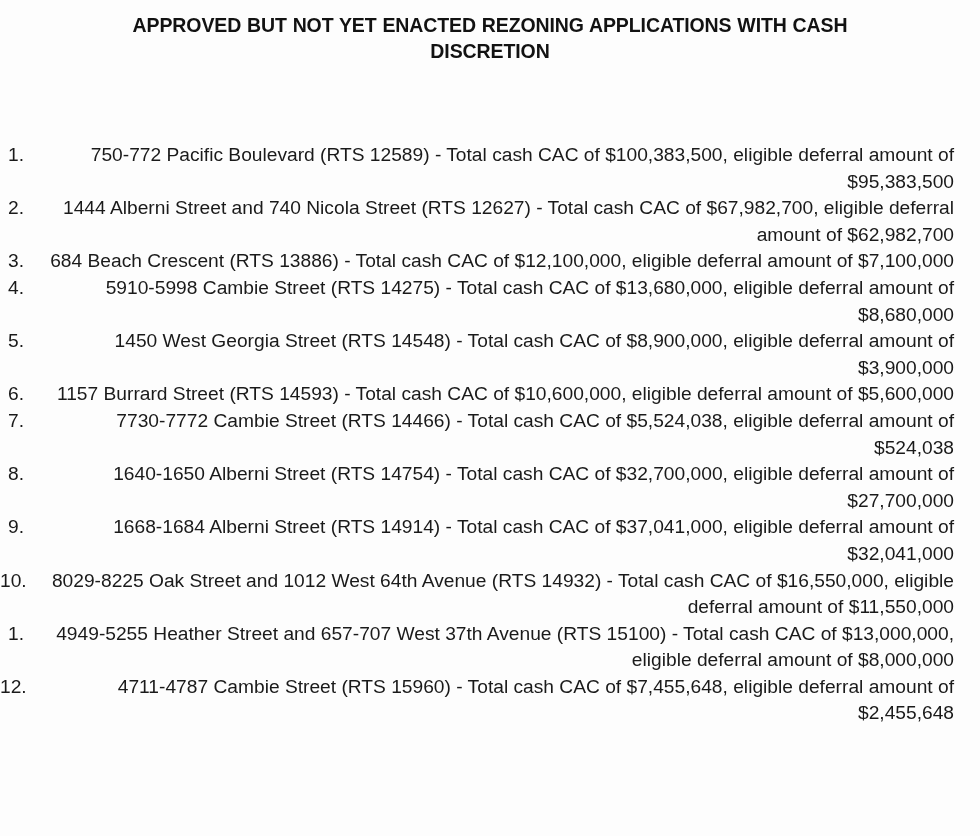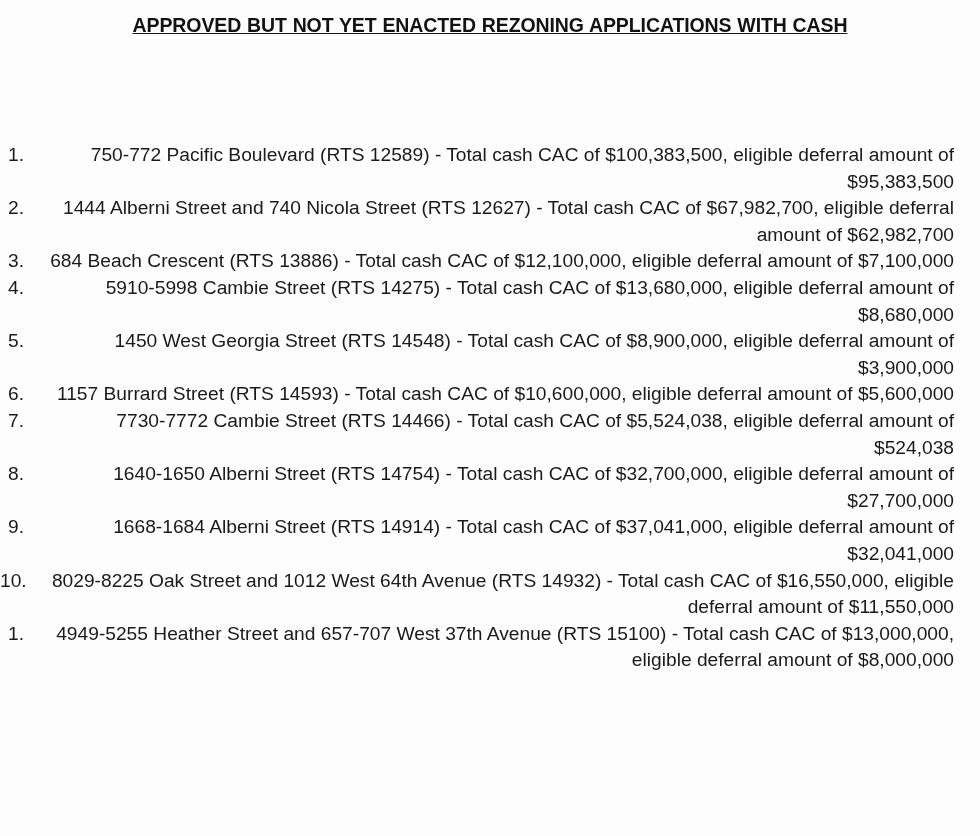--- a/index.html
+++ b/index.html
@@ -13,21 +13,20 @@
     font-family: "Liberation Sans", sans-serif;
     color: #1a1a1a;
     overflow: hidden;
   }
   .page {
     width: 980px;
     height: 836px;
     box-sizing: border-box;
     position: relative;
     background: #fdfdfd;
-    text-decoration: underline;
   }
   .doc-title {
     font-weight: bold;
     font-size: 19.5px;
     line-height: 26px;
     text-align: center;
     padding: 12px 46px 0 46px;
     letter-spacing: -0.1px;
     color: #121212;
     word-spacing: 0.5px;
@@ -67,20 +66,21 @@
     padding-right: 8px;
   }
 </style>
 </head>
 <body style="background: rgb(253, 253, 253); color: rgb(26, 26, 26);">
 
 <div class="page">
 
   <div class="doc-title">
     <span class="tline">APPROVED BUT NOT YET ENACTED REZONING APPLICATIONS WITH CASH</span>
+    <span class="tline">DISCRETION</span>
   </div>
 
   <ol class="list" id="rezoning-list">
       <li class="list-item">
         <span class="item-marker">1.</span>
         <span class="item-text">750-772 Pacific Boulevard (RTS 12589) - Total cash CAC of $100,383,500, eligible deferral amount of $95,383,500</span>
       </li>
       <li class="list-item">
         <span class="item-marker">2.</span>
         <span class="item-text">1444 Alberni Street and 740 Nicola Street (RTS 12627) - Total cash CAC of $67,982,700, eligible deferral amount of $62,982,700</span>
@@ -114,15 +114,19 @@
         <span class="item-text">1668-1684 Alberni Street (RTS 14914) - Total cash CAC of $37,041,000, eligible deferral amount of $32,041,000</span>
       </li>
       <li class="list-item">
         <span class="item-marker">10.</span>
         <span class="item-text">8029-8225 Oak Street and 1012 West 64th Avenue (RTS 14932) - Total cash CAC of $16,550,000, eligible deferral amount of $11,550,000</span>
       </li>
       <li class="list-item">
         <span class="item-marker">1.</span>
         <span class="item-text">4949-5255 Heather Street and 657-707 West 37th Avenue (RTS 15100) - Total cash CAC of $13,000,000, eligible deferral amount of $8,000,000</span>
       </li>
+      <li class="list-item">
+        <span class="item-marker">12.</span>
+        <span class="item-text">4711-4787 Cambie Street (RTS 15960) - Total cash CAC of $7,455,648, eligible deferral amount of $2,455,648</span>
+      </li>
     </ol>
 
 </div>
 
 </body></html>

